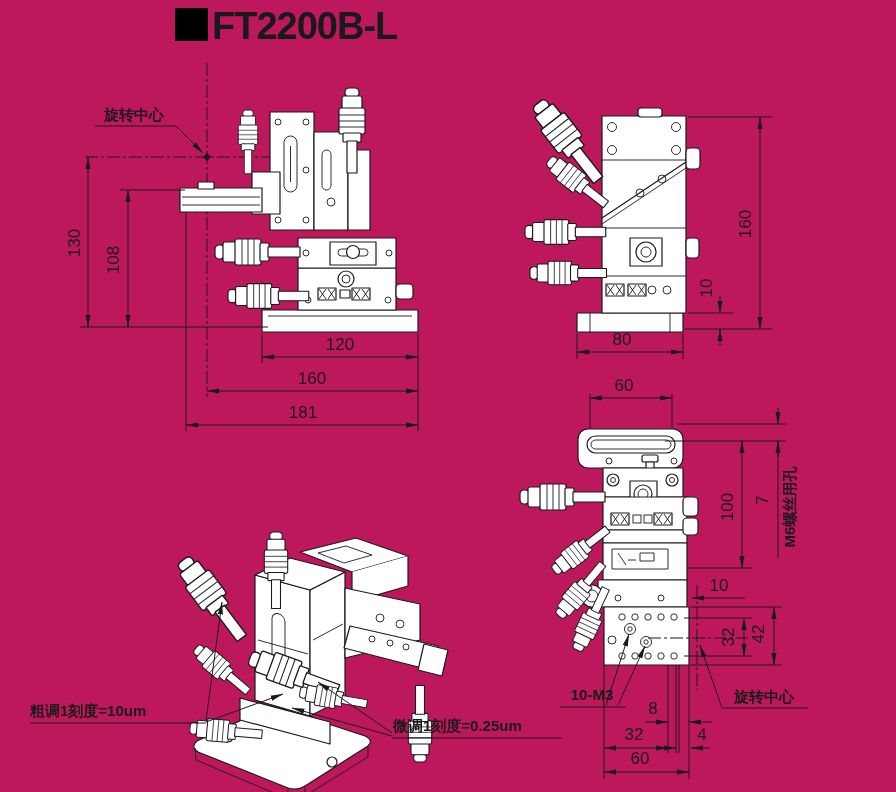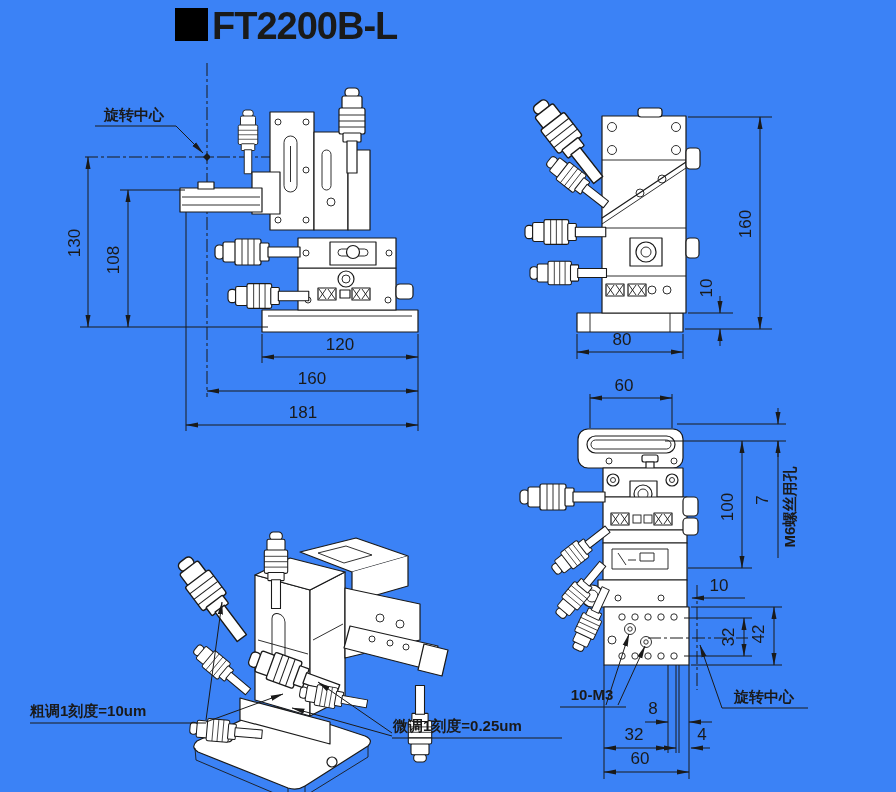--- a/index.html
+++ b/index.html
@@ -1,16 +1,16 @@
 <!DOCTYPE html>
 <html><head>
 <meta charset="utf-8">
 <style>
   html,body{margin:0;padding:0;background:#fff;}
-  .page{position:relative;width:896px;height:792px;background:#3b82f6;overflow:hidden;
+  .page{position:relative;width:896px;height:792px;background:#be185d;overflow:hidden;
         font-family:"Liberation Sans", sans-serif;}
   svg text{font-family:"Liberation Sans","DejaVu Sans",sans-serif;fill:#1a1a1a;}
   .ttl{font-size:38px;font-weight:700;letter-spacing:-1px;}
   .dim{font-size:17px;}
   .lbl{font-size:15px;font-weight:700;}
   .ln  {stroke:#1a1a1a;stroke-width:1.2;fill:none;stroke-linejoin:round;stroke-linecap:round;}
   .lnf {stroke:#1a1a1a;stroke-width:1.2;fill:#fff;stroke-linejoin:round;}
   .thin{stroke:#1a1a1a;stroke-width:0.9;fill:none;}
   .dl  {stroke:#1a1a1a;stroke-width:1;fill:none;}
   .cl  {stroke:#1a1a1a;stroke-width:1;fill:none;stroke-dasharray:13 3 3 3;}

